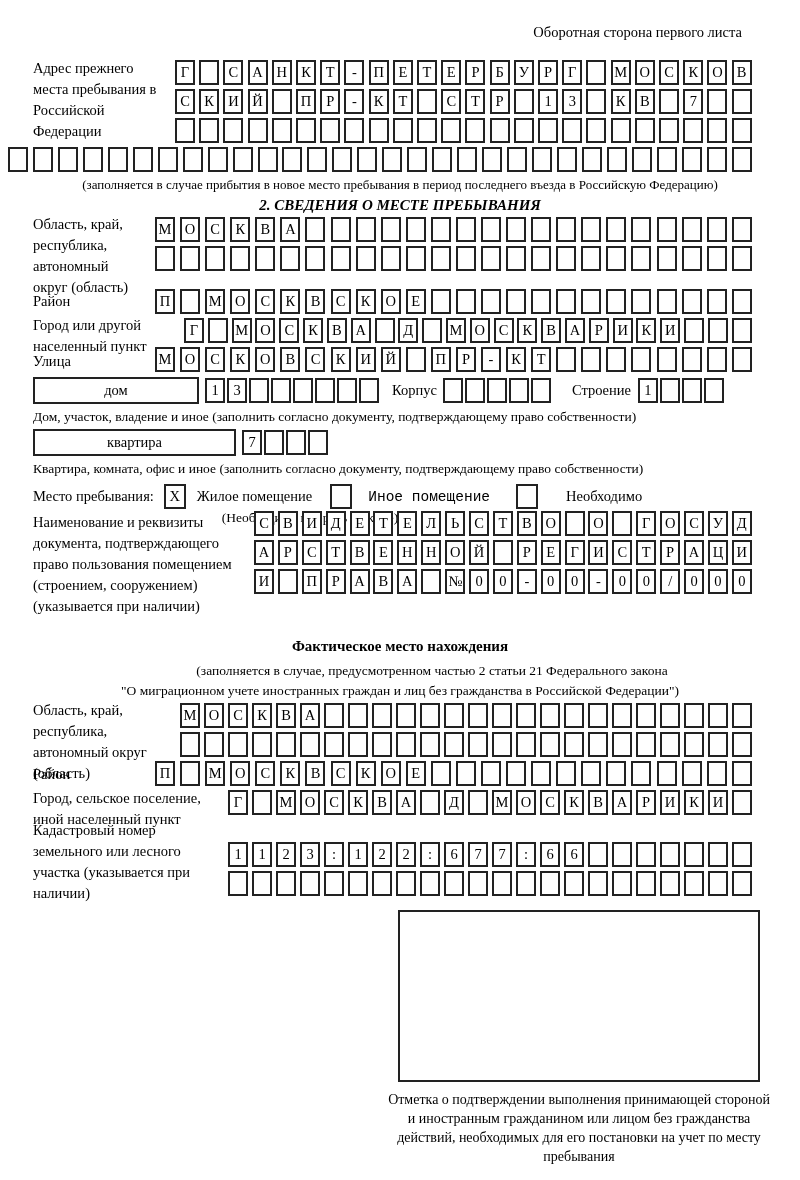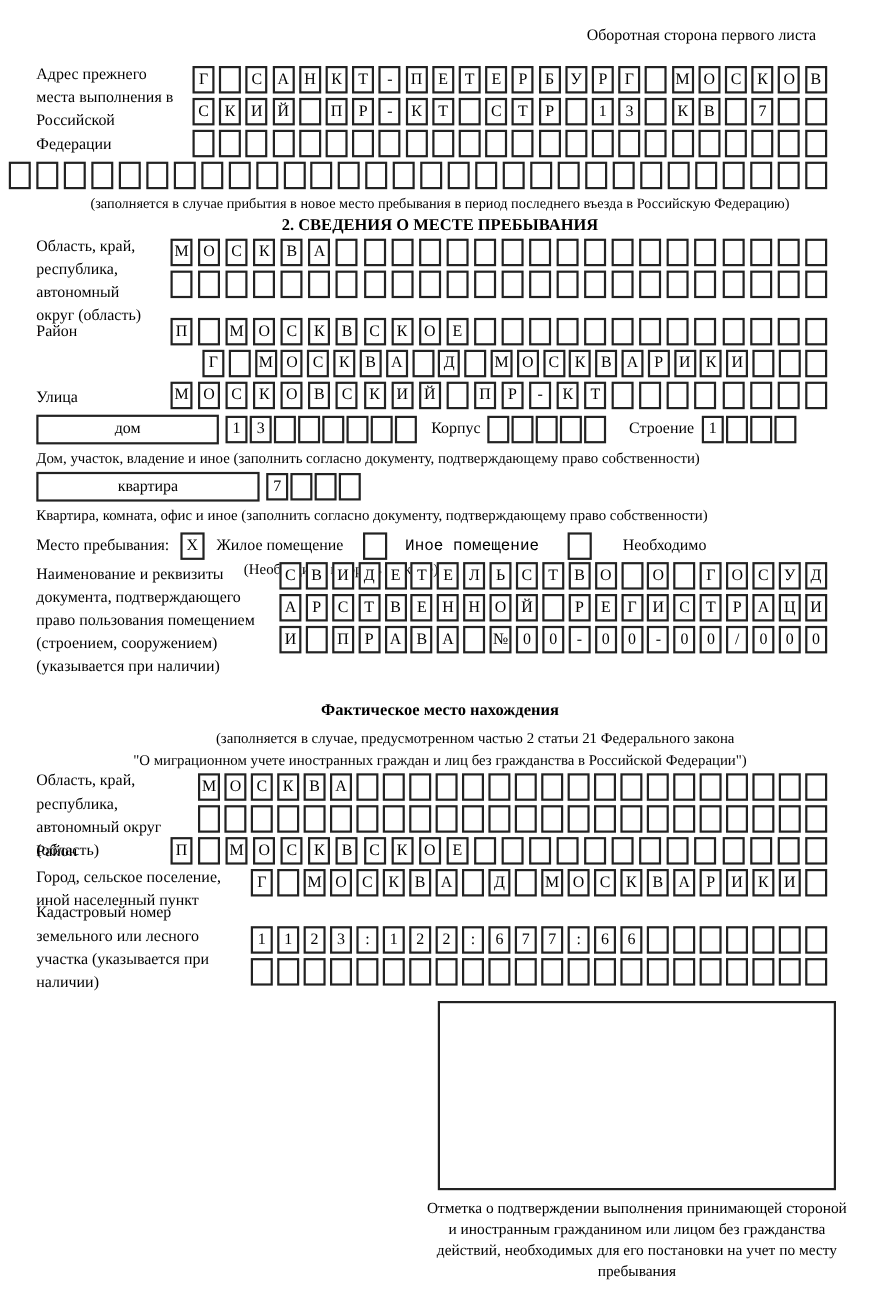--- a/index.html
+++ b/index.html
@@ -25,21 +25,21 @@
   .stamp{box-sizing:border-box;border:2px solid #222;background:#fff;}
   .caption{font-size:14px;line-height:19px;text-align:center;}
 </style>
 </head>
 <body>
 
 <div class="page">
 
   <div class="abs label" style="top:22px;right:58px;">Оборотная сторона первого листа</div>
 
-  <div class="abs label" style="left:33px;top:58px;width:130px;">Адрес прежнего места выполнения в Российской Федерации</div>
+  <div class="abs label" style="left:33px;top:58px;width:130px;">Адрес прежнего места пребывания в Российской Федерации</div>
   <div class="abs cells-row" style="left:175px;top:60px;width:577px;">
       <span class="cell">Г</span>
       <span class="cell">&nbsp;</span>
       <span class="cell">С</span>
       <span class="cell">А</span>
       <span class="cell">Н</span>
       <span class="cell">К</span>
       <span class="cell">Т</span>
       <span class="cell">-</span>
       <span class="cell">П</span>
@@ -138,21 +138,21 @@
       <span class="cell">&nbsp;</span>
       <span class="cell">&nbsp;</span>
       <span class="cell">&nbsp;</span>
       <span class="cell">&nbsp;</span>
       <span class="cell">&nbsp;</span>
       <span class="cell">&nbsp;</span>
       <span class="cell">&nbsp;</span>
     </div>
   <div class="abs note center" style="top:177px;">(заполняется в случае прибытия в новое место пребывания в период последнего въезда в Российскую Федерацию)</div>
 
-  <div class="abs title center" style="top:197px;">2. СВЕДЕНИЯ О МЕСТЕ ПРЕБЫВАНИЯ</div>
+  <div class="abs title center" style="top:197px;font-style:italic;">2. СВЕДЕНИЯ О МЕСТЕ ПРЕБЫВАНИЯ</div>
 
   <div class="abs label" style="left:33px;top:214px;width:112px;">Область, край, республика, автономный округ (область)</div>
   <div class="abs cells-row" style="left:155px;top:217px;width:597px;">
       <span class="cell">М</span>
       <span class="cell">О</span>
       <span class="cell">С</span>
       <span class="cell">К</span>
       <span class="cell">В</span>
       <span class="cell">А</span>
       <span class="cell">&nbsp;</span>
@@ -222,20 +222,21 @@
       <span class="cell">&nbsp;</span>
       <span class="cell">&nbsp;</span>
       <span class="cell">&nbsp;</span>
       <span class="cell">&nbsp;</span>
       <span class="cell">&nbsp;</span>
       <span class="cell">&nbsp;</span>
       <span class="cell">&nbsp;</span>
       <span class="cell">&nbsp;</span>
     </div>
 
+  <div class="abs label" style="left:33px;top:315px;width:135px;">Город или другой населенный пункт</div>
   <div class="abs cells-row" style="left:184px;top:318px;width:568px;">
       <span class="cell">Г</span>
       <span class="cell">&nbsp;</span>
       <span class="cell">М</span>
       <span class="cell">О</span>
       <span class="cell">С</span>
       <span class="cell">К</span>
       <span class="cell">В</span>
       <span class="cell">А</span>
       <span class="cell">&nbsp;</span>

